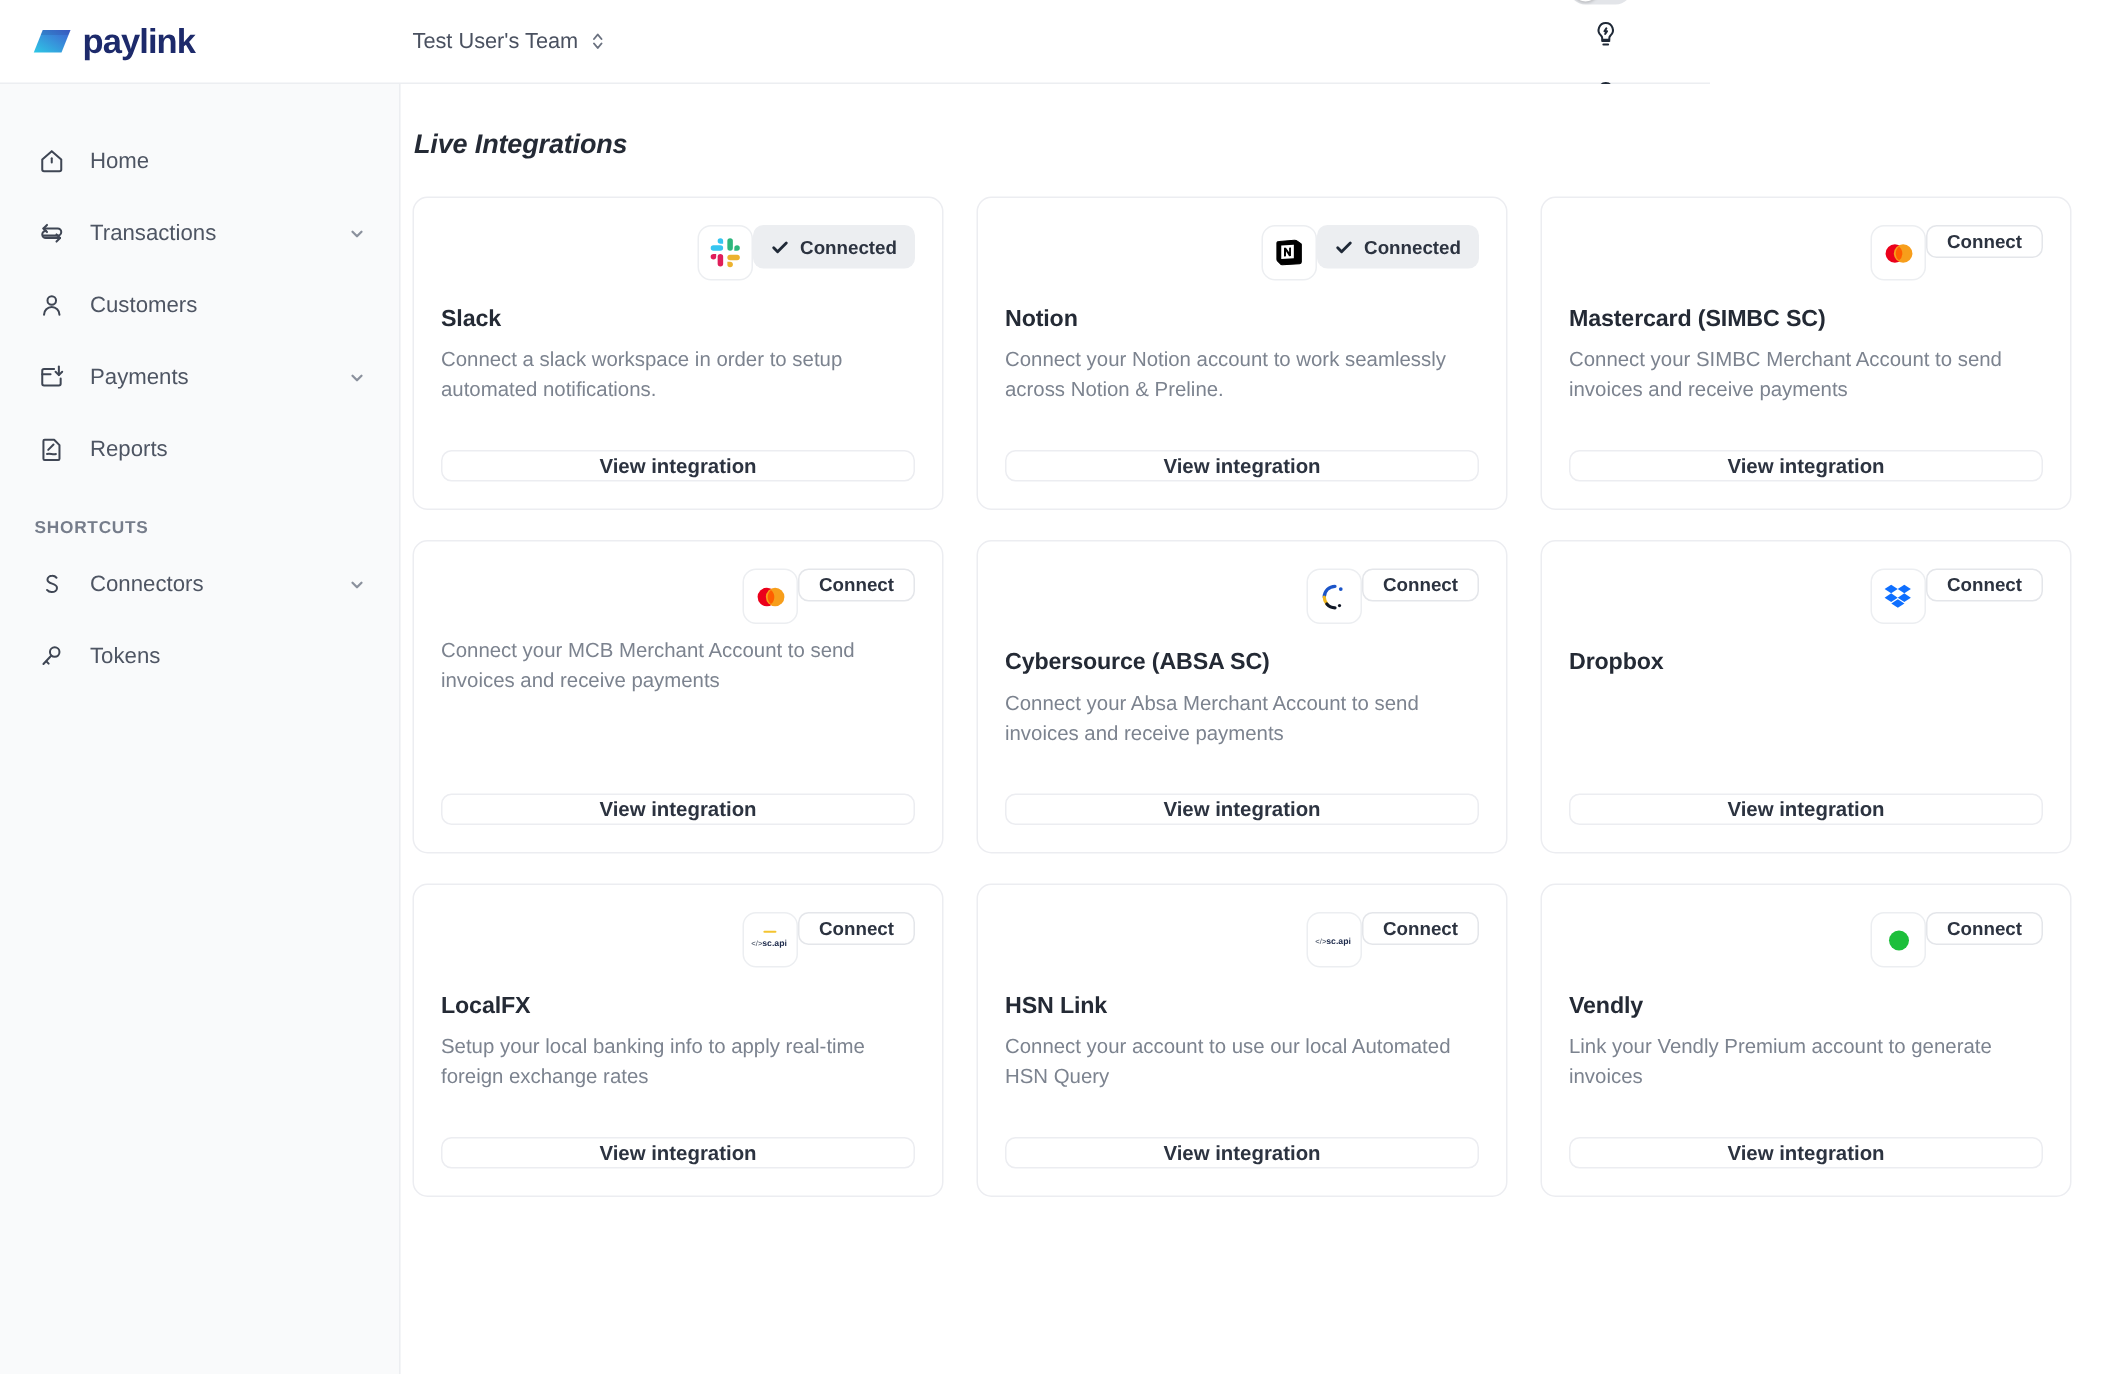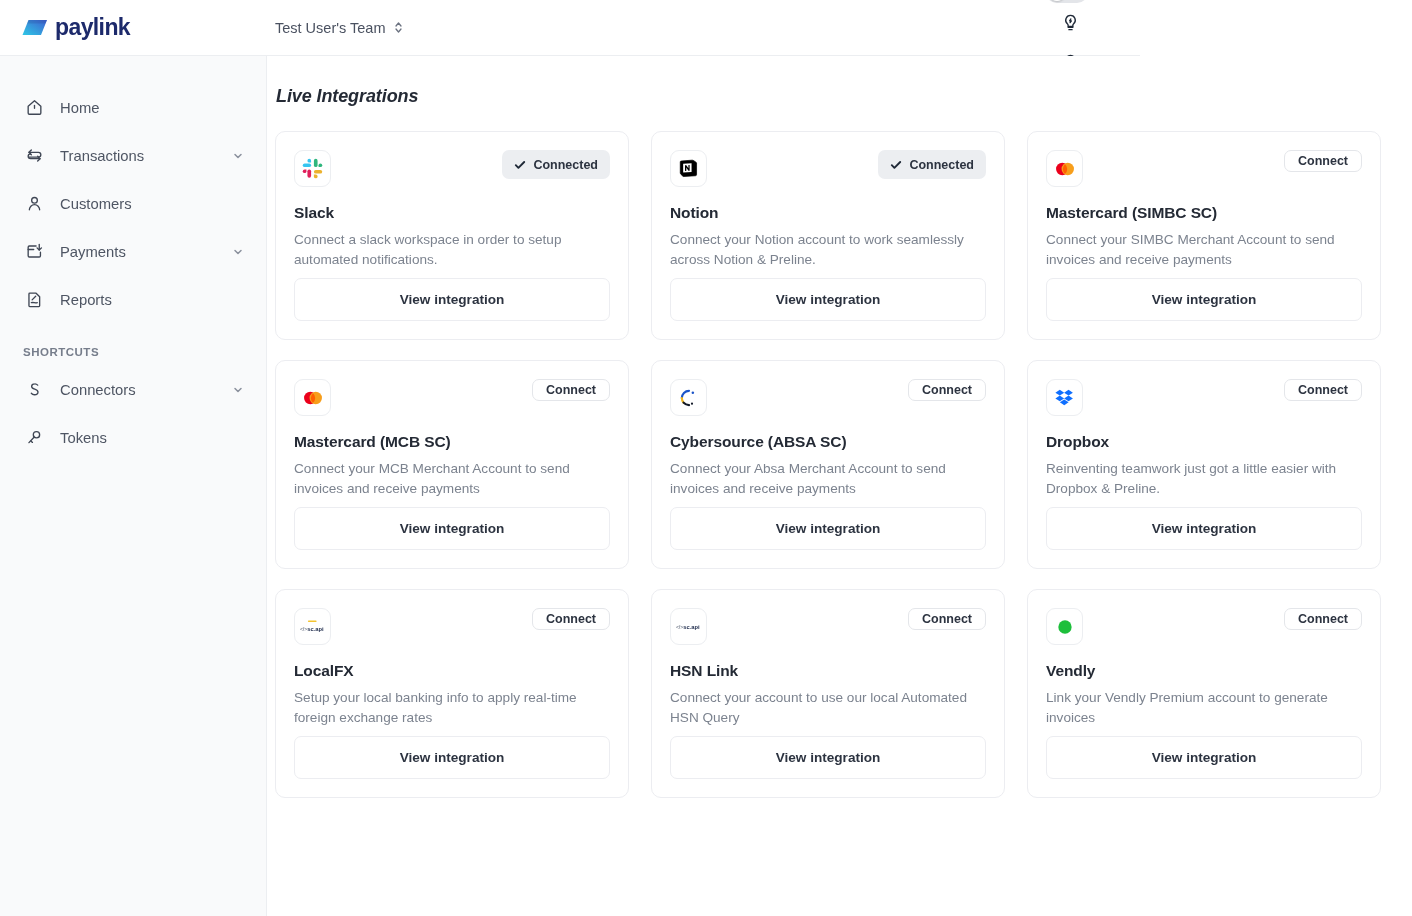--- a/index.html
+++ b/index.html
@@ -178,21 +178,21 @@
     border: 1px solid #ecedf1;
     border-radius: 10px;
     padding: 18px 18px 18px 18px;
     height: 209px;
     display: flex;
     flex-direction: column;
   }
   .card-top {
     display: flex;
     align-items: flex-start;
-    justify-content: space-between;
+    justify-content: flex-end;
   }
   .logo-tile {
     width: 37px;
     height: 37px;
     border: 1px solid #eceef1;
     border-radius: 9px;
     background: #fff;
     display: flex;
     align-items: center;
     justify-content: center;
@@ -242,21 +242,21 @@
     font-size: 13.6px;
     line-height: 1.45;
     color: #7c838f;
     margin-top: 8px;
   }
   .btn-view {
     margin-top: auto;
     display: flex;
     align-items: center;
     justify-content: center;
-    height: 43px;
+    height: 21px;
     border: 1px solid #ecedf1;
     border-radius: 7px;
     background: #ffffff;
     font-size: 13.6px;
     font-weight: bold;
     color: #2c3340;
     cursor: pointer;
   }
 
   .sc-api-mark { display:block; }
@@ -489,21 +489,20 @@
       <div class="card-top">
         <div class="logo-tile">
           <svg width="22" height="14" viewBox="0 0 32 20">
             <circle cx="12" cy="10" r="9" fill="#EB001B"></circle>
             <circle cx="20" cy="10" r="9" fill="#F79E1B"></circle>
             <path d="M16 3.1a9 9 0 0 0 0 13.8 9 9 0 0 0 0-13.8z" fill="#FF5F00"></path>
           </svg>
         </div>
         <div class="btn-connect">Connect</div>
       </div>
-      <div class="card-name">Mastercard (MCB SC)</div>
       <div class="card-desc">Connect your MCB Merchant Account to send invoices and receive payments</div>
       <div class="btn-view">View integration</div>
     </div>
 
     <div class="card">
       <div class="card-top">
         <div class="logo-tile">
           <svg width="20" height="20" viewBox="0 0 24 24" fill="none" stroke-width="2.6" stroke-linecap="round">
             <path d="M12 3.4A8.6 8.6 0 0 0 3.4 12" stroke="#1B54C8"></path>
             <path d="M3.4 12a8.6 8.6 0 0 0 2.1 5.6" stroke="#F2B81E"></path>
@@ -526,21 +525,20 @@
             <path d="M6.6 3.2 1.6 6.5l5 3.3 5-3.3z"></path>
             <path d="M16.6 3.2l-5 3.3 5 3.3 5-3.3z"></path>
             <path d="M1.6 13.1l5 3.3 5-3.3-5-3.3z"></path>
             <path d="M21.6 13.1l-5-3.3-5 3.3 5 3.3z"></path>
             <path d="M6.7 17.5l5 3.3 5-3.3-5-3.2z"></path>
           </svg>
         </div>
         <div class="btn-connect">Connect</div>
       </div>
       <div class="card-name">Dropbox</div>
-      <div class="card-desc">Reinventing teamwork just got a little easier with Dropbox &amp; Preline.</div>
       <div class="btn-view">View integration</div>
     </div>
 
     <div class="card">
       <div class="card-top">
         <div class="logo-tile">
           <svg class="sc-api-mark" width="30" height="16" viewBox="0 0 40 22">
             <rect x="13" y="2" width="12" height="2" rx="1" fill="#F4C430"></rect>
             <text x="2" y="16" font-family="'Liberation Sans', sans-serif" font-size="7" fill="#4a5568">&lt;/&gt;</text>
             <text x="12" y="16" font-family="'Liberation Sans', sans-serif" font-size="8" font-weight="bold" fill="#1d2a4b">sc.api</text>

